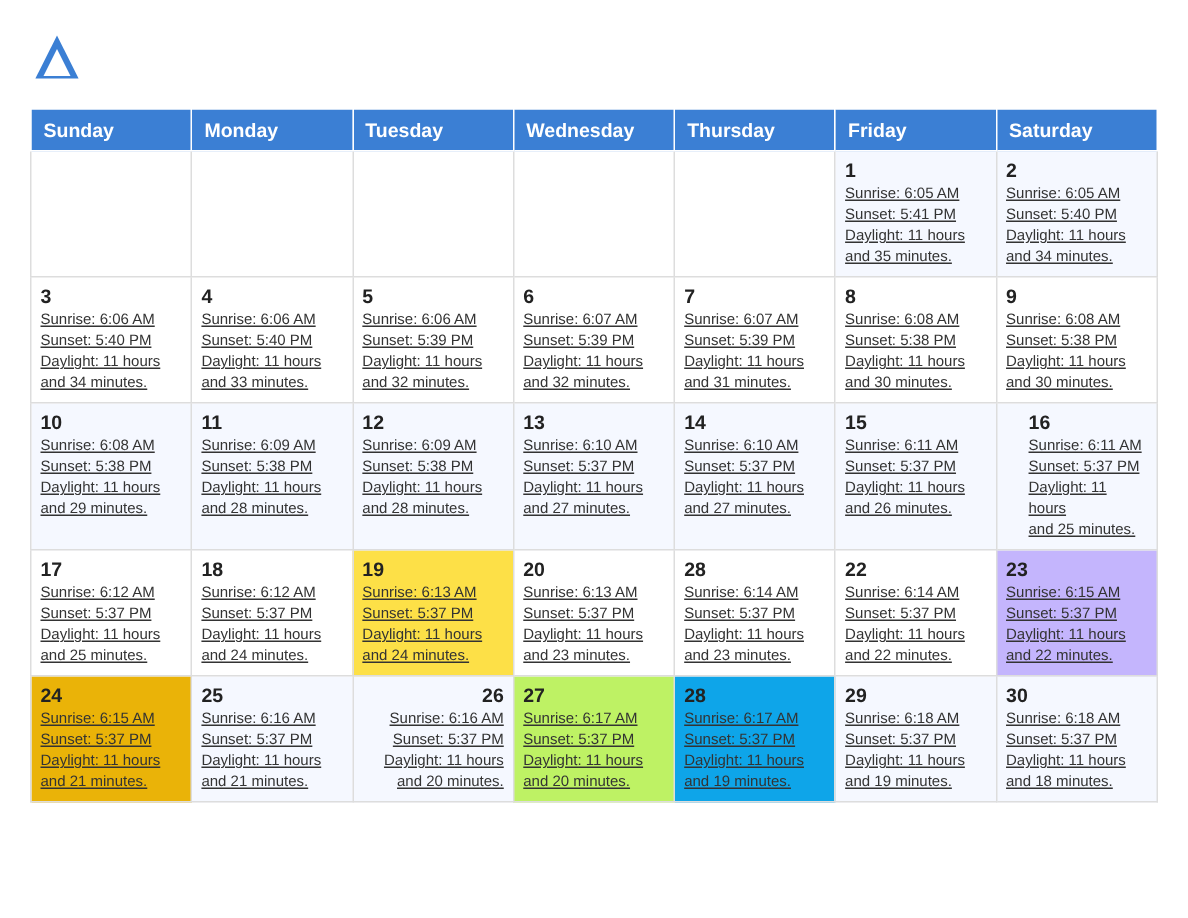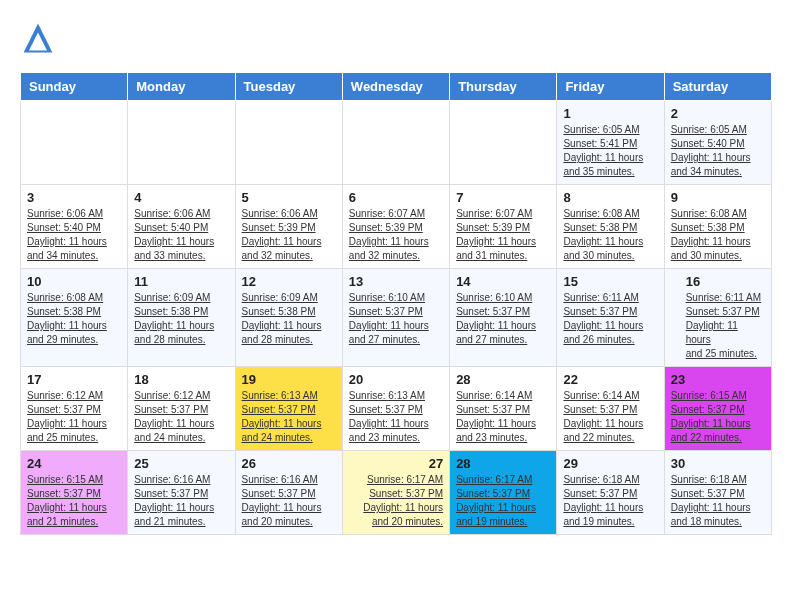--- a/index.html
+++ b/index.html
@@ -284,51 +284,51 @@
 Daylight: 11 hours
 and 23 minutes.</div>
         </td>
         <td style="background: rgb(255, 255, 255); margin-left: 43px;">
           <span class="day-number">22</span>
           <div class="cell-info" style="white-space: pre-line;">Sunrise: 6:14 AM
 Sunset: 5:37 PM
 Daylight: 11 hours
 and 22 minutes.</div>
         </td>
-        <td style="background: #d946ef;">
+        <td style="background: #c4b5fd;">
           <span class="day-number">23</span>
           <div class="cell-info" style="white-space: pre-line;">Sunrise: 6:15 AM
 Sunset: 5:37 PM
 Daylight: 11 hours
 and 22 minutes.</div>
         </td>
       </tr>
       <tr>
-        <td style="background: #f0abfc; margin-left: 12px;">
+        <td style="background: #eab308; margin-left: 12px;">
           <span class="day-number">24</span>
           <div class="cell-info" style="white-space: pre-line;">Sunrise: 6:15 AM
 Sunset: 5:37 PM
 Daylight: 11 hours
 and 21 minutes.</div>
         </td>
         <td style="background: rgb(245, 248, 255);">
           <span class="day-number">25</span>
           <div class="cell-info" style="white-space: pre-line;">Sunrise: 6:16 AM
 Sunset: 5:37 PM
 Daylight: 11 hours
 and 21 minutes.</div>
         </td>
-        <td style="background: rgb(245, 248, 255);">
+        <td style="background: rgb(245, 248, 255); text-align: right;">
           <span class="day-number">26</span>
           <div class="cell-info" style="white-space: pre-line;">Sunrise: 6:16 AM
 Sunset: 5:37 PM
 Daylight: 11 hours
 and 20 minutes.</div>
         </td>
-        <td style="background: #fef9c3; text-align: right;">
+        <td style="background: #bef264;">
           <span class="day-number">27</span>
           <div class="cell-info" style="white-space: pre-line;">Sunrise: 6:17 AM
 Sunset: 5:37 PM
 Daylight: 11 hours
 and 20 minutes.</div>
         </td>
         <td style="background: #0ea5e9;">
           <span class="day-number">28</span>
           <div class="cell-info" style="white-space: pre-line;">Sunrise: 6:17 AM
 Sunset: 5:37 PM

